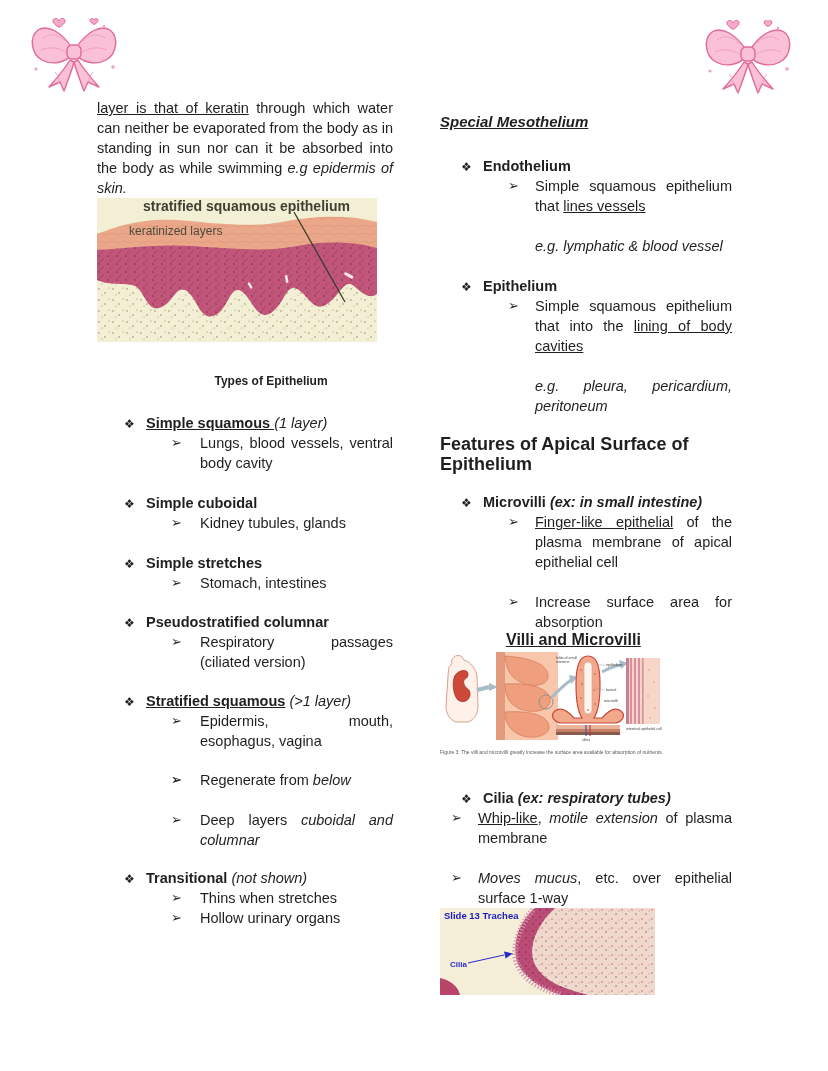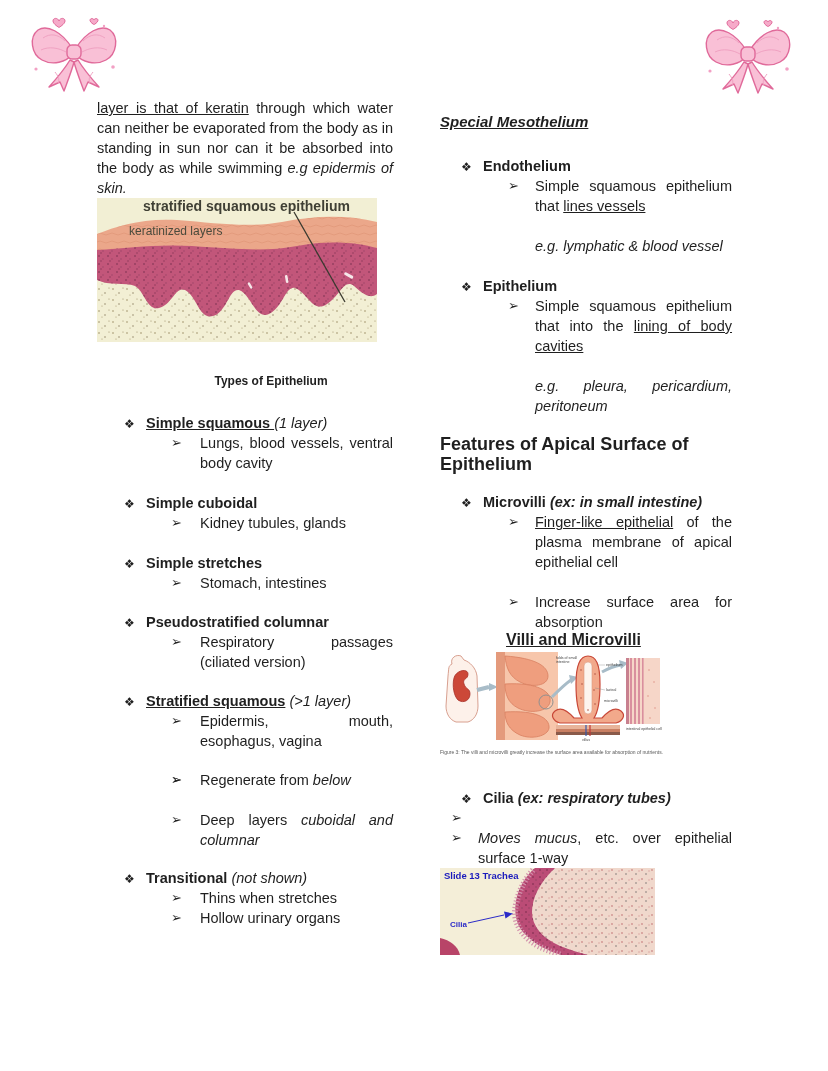--- a/index.html
+++ b/index.html
@@ -340,20 +340,21 @@
     </svg>
     <div class="fig-caption m32">Figure 3: The villi and microvilli greatly increase the surface area available for absorption of nutrients.</div>
 
     
     <div class="r-item">
       <span class="bl1">❖</span>
       <span><span class="seg-b">Cilia </span><span class="seg-b seg-i">(ex: respiratory tubes)</span></span>
     </div>
     <div class="c-sub just m20">
       <span class="bl2">➢</span>
+      <span><span class="seg-u">Whip-like</span><span>, </span><span class="seg-i">motile extension</span><span> of plasma membrane</span></span>
     </div>
     <div class="c-sub just">
       <span class="bl2">➢</span>
       <span><span class="seg-i">Moves mucus</span><span>, etc. over epithelial surface 1-way</span></span>
     </div>
 
     
     <svg class="fig-trachea" viewBox="0 0 215 87">
       <defs>
         <pattern id="ct" width="10" height="9" patternUnits="userSpaceOnUse">

